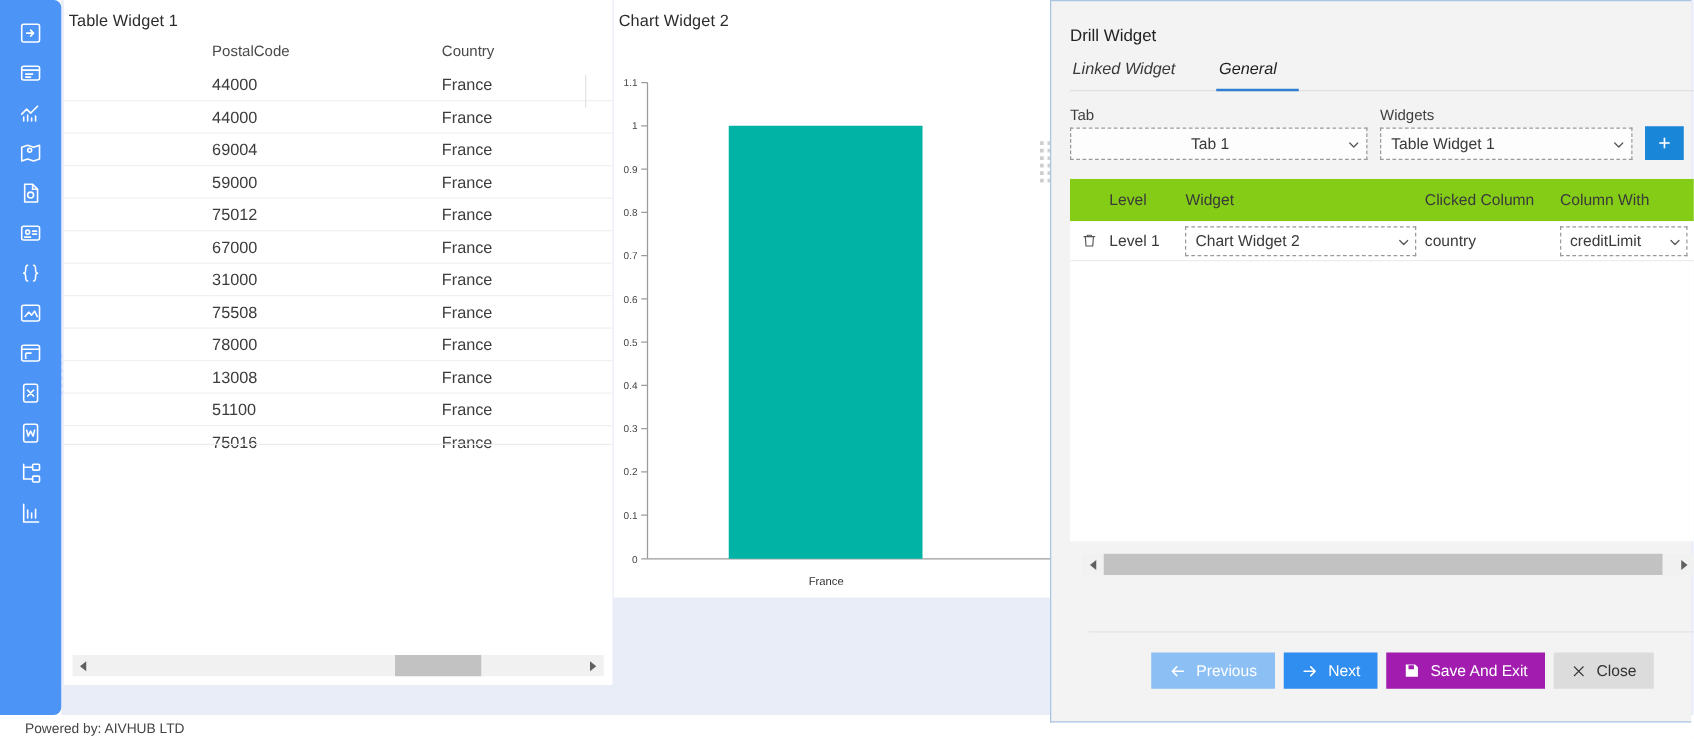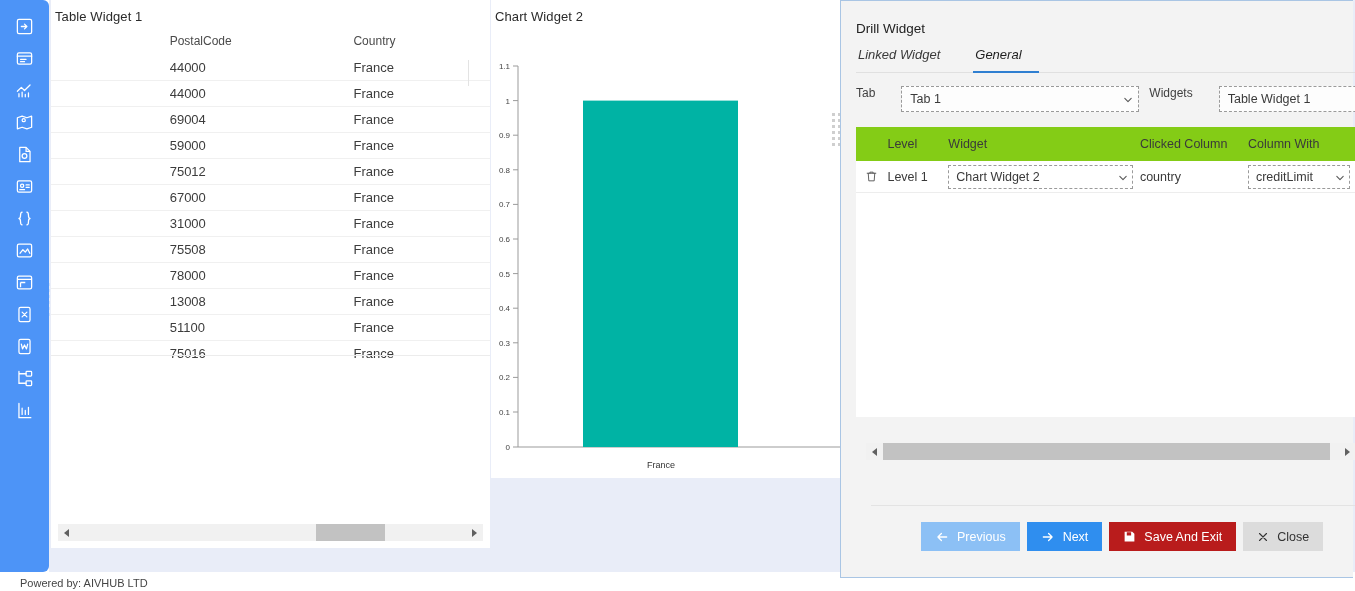--- a/index.html
+++ b/index.html
@@ -177,38 +177,38 @@
     cursor: pointer;
     border-bottom: 2px solid transparent;
     position: relative; top: 1px; font-style: italic;
   }
   .tab.active { border-bottom-color: #2f7fd1; color: #1e1e1e; }
 
   .fields {
     display: flex; align-items: flex-end;
     padding-top: 12px; gap: 10px;
   }
-  .field-group { display: flex; flex-direction: row; gap: 26px; }
+  .field-group { display: flex; flex-direction: column; }
   .field-label { font-size: 12px; color: #3f3f3f; margin-bottom: 3px; }
   .select-box {
     position: relative;
     height: 26px;
     border: 1px dashed #9a9a9a;
     background: #fdfdfd;
     display: flex; align-items: center;
     padding: 0 22px 0 8px;
     font-size: 12.5px; color: #3a3a3a;
     cursor: pointer;
   }
   .select-box .chev {
     position: absolute; right: 6px; top: 50%;
     margin-top: -3px;
     width: 8px; height: 8px;
   }
-  .sel-tab { width: 238px; }
+  .sel-tab { width: 238px; justify-content: center; }
   .sel-widget { width: 202px; }
   .add-btn {
     width: 31px; height: 27px;
     background: #1a86d8; color: #fff;
     border: none; cursor: pointer;
     font-size: 17px; line-height: 1;
     display: flex; align-items: center; justify-content: center;
   }
 
   .grid-wrap {
@@ -260,21 +260,21 @@
     height: 29px;
     display: flex; align-items: center;
     gap: 8px;
     padding: 0 14px;
     font-size: 12.5px;
     border: none; cursor: pointer;
     color: #fff;
   }
   .btn-prev { background: #8cc0f5; }
   .btn-next { background: #2f8eef; }
-  .btn-save { background: #b91c1c; }
+  .btn-save { background: #a21caf; }
   .btn-close { background: #dcdcdc; color: #333; text-align: center; }
   .btn svg { display: block; }
 
   
   .powered {
     position: absolute;
     left: 4px; top: 577px;
     font-size: 11px; color: #444; margin-left: 16px;
   }
 </style>

